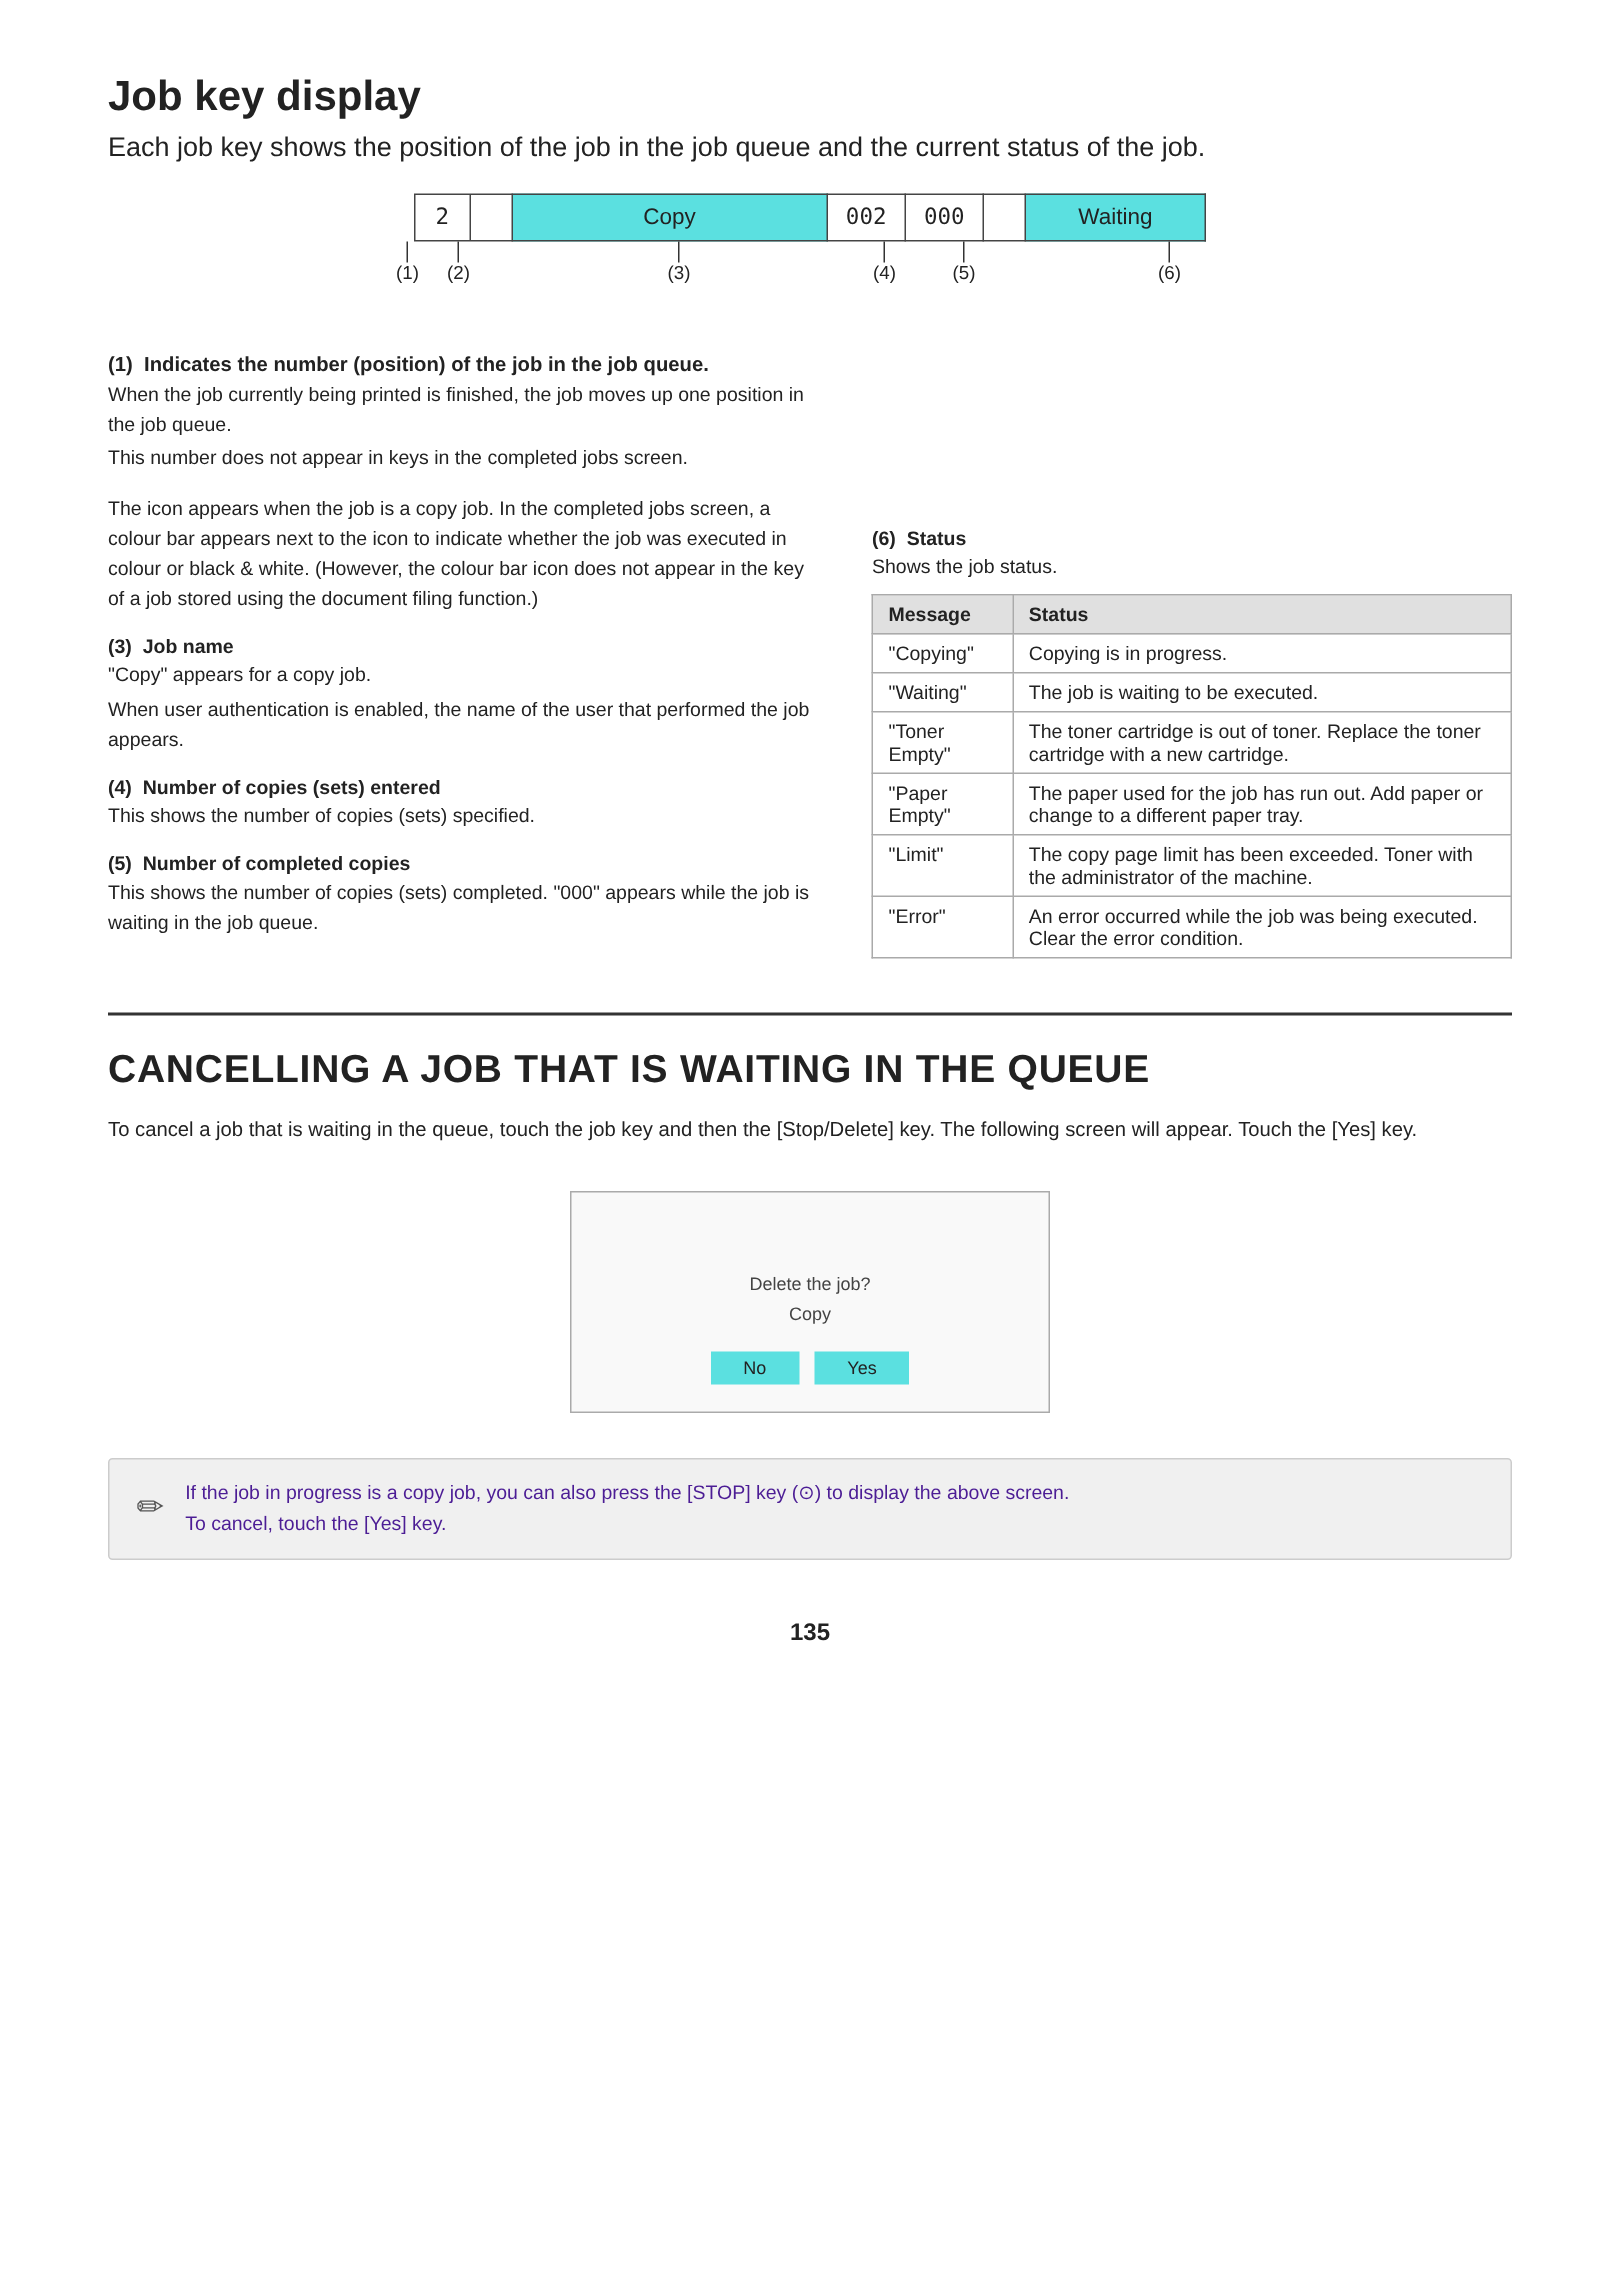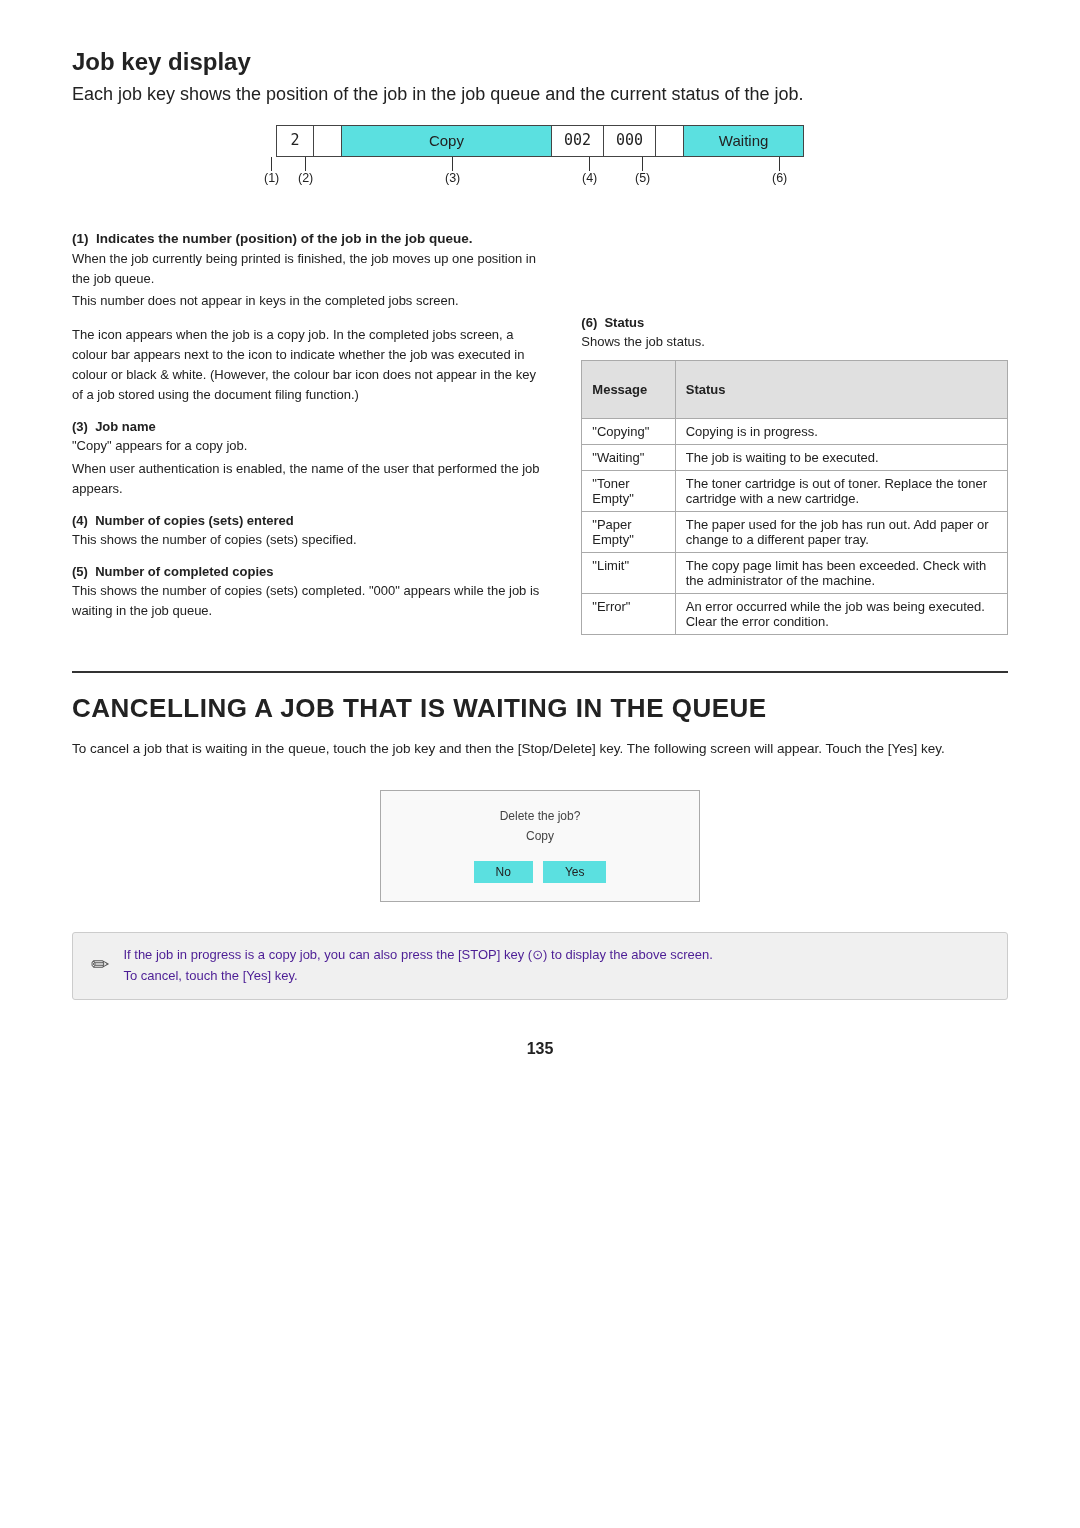--- a/index.html
+++ b/index.html
@@ -8,21 +8,21 @@
       font-family: Arial, Helvetica, sans-serif;
       font-size: 14px;
       color: #222;
       width: 1080px;
       min-height: 1528px;
       padding: 48px 72px 48px 72px;
     }
 
     
     .section-title {
-      font-size: 24px;
+      font-size: 28px;
       font-weight: bold;
       margin-bottom: 8px;
     }
     .section-intro {
       font-size: 18px;
       margin-bottom: 20px;
     }
 
     
     .two-col {
@@ -61,21 +61,21 @@
     
     .status-table {
       width: 100%;
       border-collapse: collapse;
       font-size: 13px;
       margin-top: 6px;
     }
     .status-table th {
       background: #e0e0e0;
       border: 1.5px solid #aaa;
-      padding: 21px 10px;
+      padding: 5px 10px;
       text-align: left;
       font-weight: bold;
     }
     .status-table td {
       border: 1.5px solid #aaa;
       padding: 5px 10px;
       vertical-align: top;
     }
 
     
@@ -109,20 +109,21 @@
       border: 1px solid #aaa;
       background: #f9f9f9;
       width: 320px;
       padding: 18px 24px 18px 24px;
       text-align: center;
     }
     .dialog-title {
       font-size: 12px;
       margin-bottom: 6px;
       color: #444;
+      margin-top: 36px;
     }
     .dialog-content {
       font-size: 12px;
       color: #444;
       margin-bottom: 18px;
     }
     .dialog-buttons {
       display: flex;
       gap: 10px;
       justify-content: center;
@@ -324,21 +325,21 @@
           <tr>
             <td>"Toner Empty"</td>
             <td>The toner cartridge is out of toner. Replace the toner cartridge with a new cartridge.</td>
           </tr>
           <tr>
             <td>"Paper Empty"</td>
             <td>The paper used for the job has run out. Add paper or change to a different paper tray.</td>
           </tr>
           <tr>
             <td>"Limit"</td>
-            <td>The copy page limit has been exceeded. Check with the administrator of the machine.</td>
+            <td>The copy page limit has been exceeded. Toner with the administrator of the machine.</td>
           </tr>
           <tr>
             <td>"Error"</td>
             <td>An error occurred while the job was being executed. Clear the error condition.</td>
           </tr>
         </tbody>
     </table>
   </div>
 </div>
 

